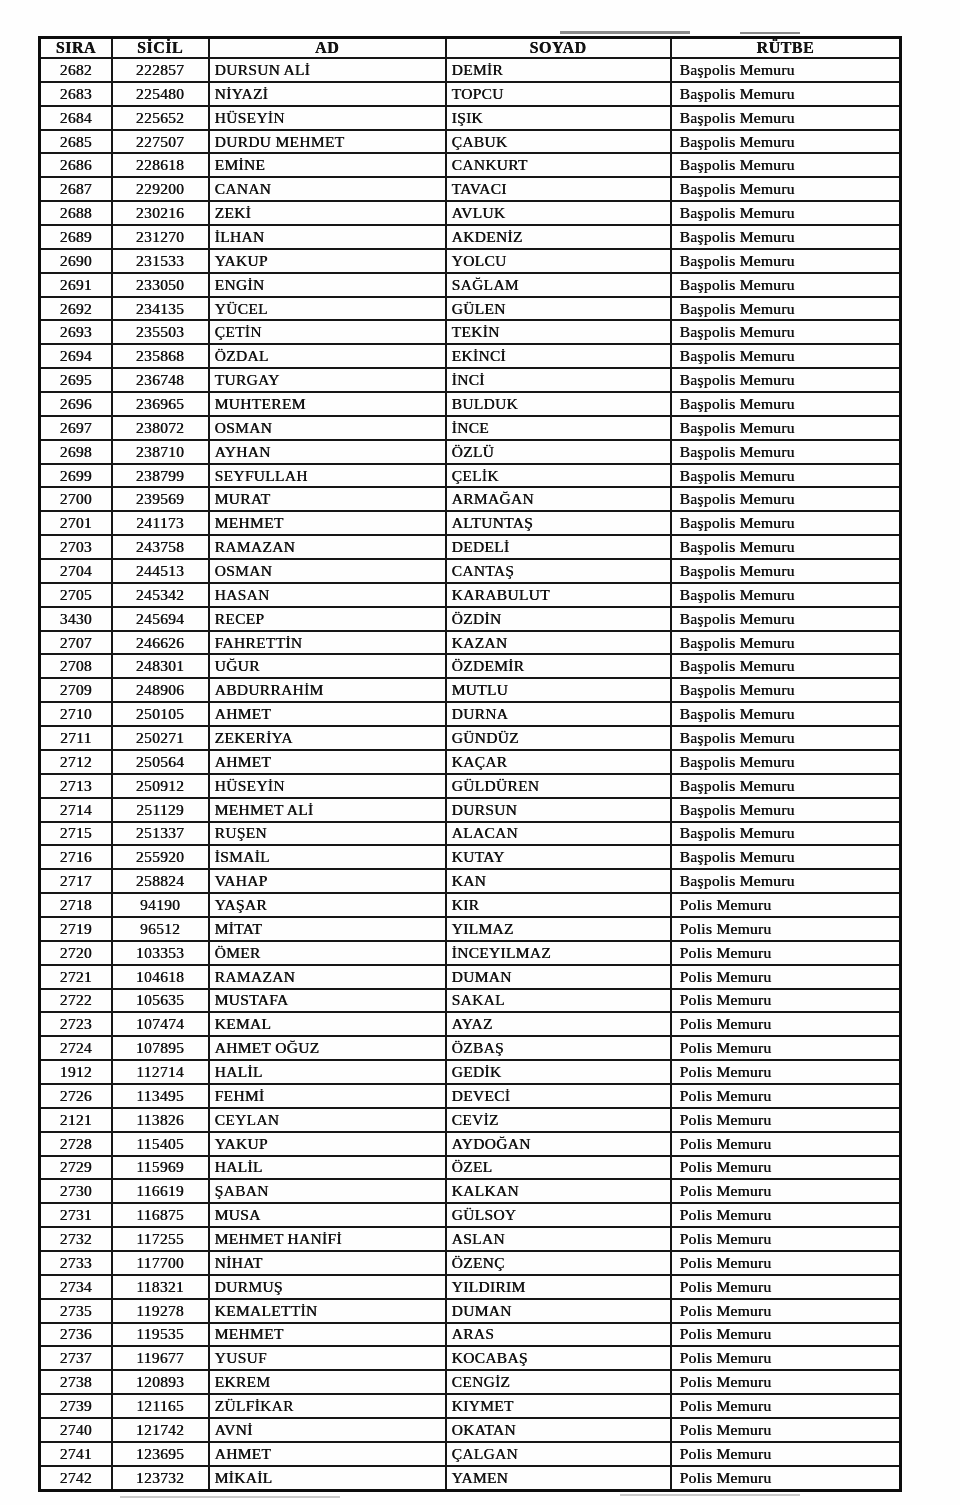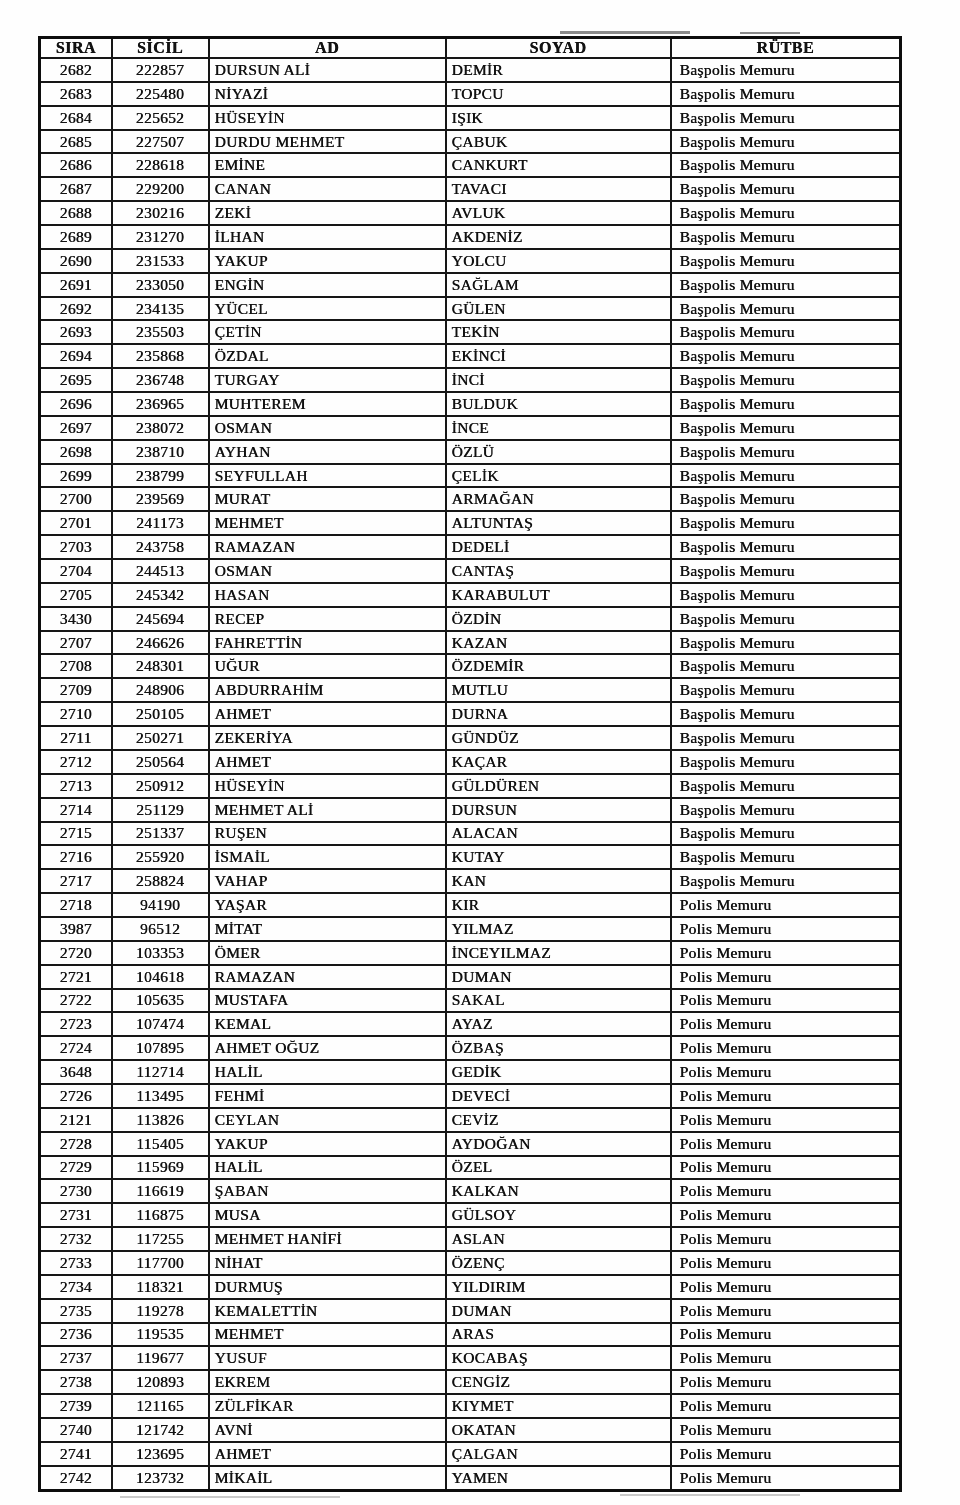--- a/index.html
+++ b/index.html
@@ -374,21 +374,21 @@
 
     <tr>
       <td class="c-sira">2718</td>
       <td class="c-sicil">94190</td>
       <td class="c-ad">YAŞAR</td>
       <td class="c-soyad">KIR</td>
       <td class="c-rutbe">Polis Memuru</td>
     </tr>
 
     <tr>
-      <td class="c-sira">3987</td>
+      <td class="c-sira">2719</td>
       <td class="c-sicil">96512</td>
       <td class="c-ad">MİTAT</td>
       <td class="c-soyad">YILMAZ</td>
       <td class="c-rutbe">Polis Memuru</td>
     </tr>
 
     <tr>
       <td class="c-sira">2720</td>
       <td class="c-sicil">103353</td>
       <td class="c-ad">ÖMER</td>
@@ -422,21 +422,21 @@
 
     <tr>
       <td class="c-sira">2724</td>
       <td class="c-sicil">107895</td>
       <td class="c-ad">AHMET OĞUZ</td>
       <td class="c-soyad">ÖZBAŞ</td>
       <td class="c-rutbe">Polis Memuru</td>
     </tr>
 
     <tr>
-      <td class="c-sira">3648</td>
+      <td class="c-sira">1912</td>
       <td class="c-sicil">112714</td>
       <td class="c-ad">HALİL</td>
       <td class="c-soyad">GEDİK</td>
       <td class="c-rutbe">Polis Memuru</td>
     </tr>
 
     <tr>
       <td class="c-sira">2726</td>
       <td class="c-sicil">113495</td>
       <td class="c-ad">FEHMİ</td>

